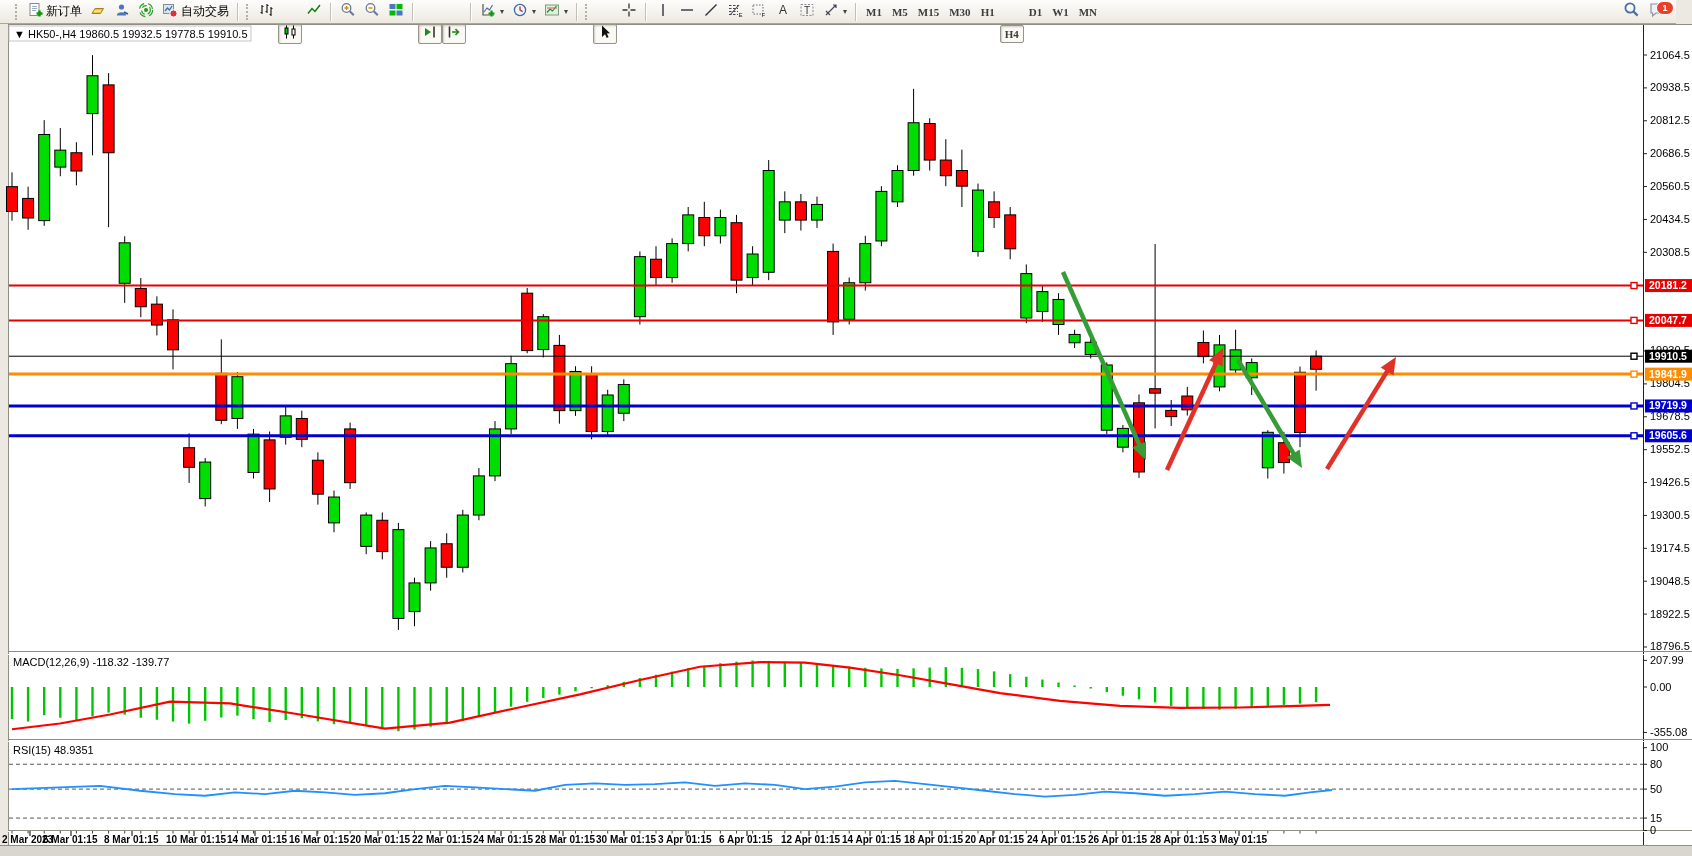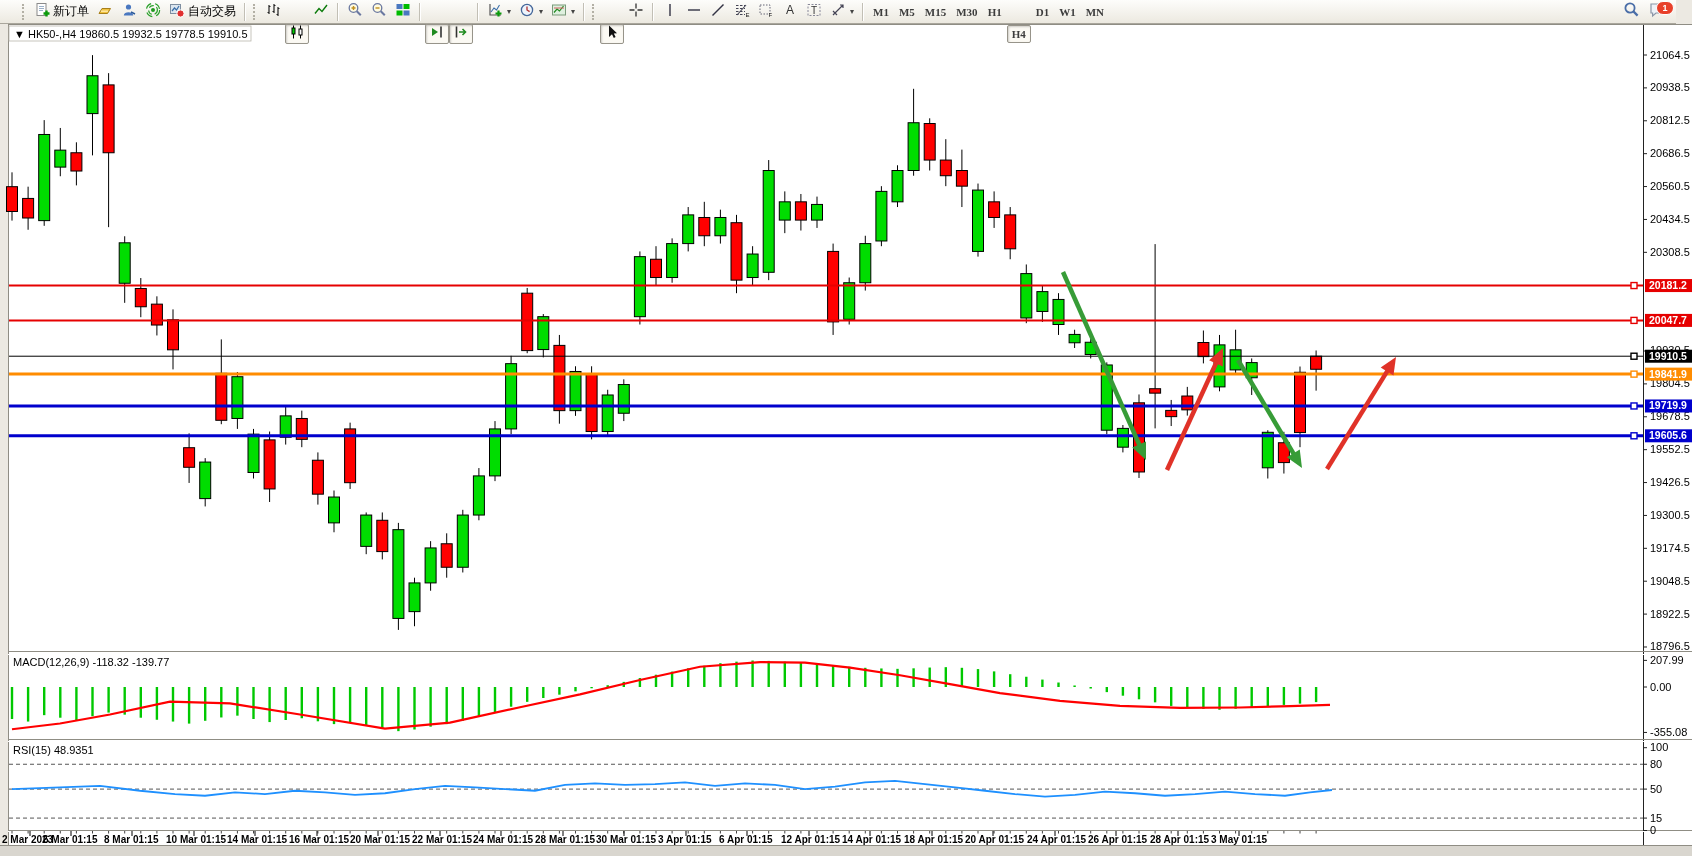--- a/index.html
+++ b/index.html
@@ -1,20 +1,20 @@
 <!DOCTYPE html>
 <html><head>
 <meta charset="utf-8">
 <style>
   html,body{margin:0;padding:0;}
   body{width:1692px;height:856px;position:relative;overflow:hidden;
        font-family:"Liberation Sans","DejaVu Sans",sans-serif;background:#ece9e2;}
   .toolbar{position:absolute;top:0;left:0;width:1676px;height:24px;
        background:linear-gradient(#fdfdfb,#ecE9e0);border-bottom:1px solid #a9a69c;
-       display:flex;align-items:center;padding-left:19px;box-sizing:border-box;z-index:5;}
+       display:flex;align-items:center;padding-left:12px;box-sizing:border-box;z-index:5;}
   .tb-btn{height:20px;min-width:22px;display:flex;align-items:center;justify-content:center;
        gap:3px;padding:0 3px;border:1px solid transparent;border-radius:2px;box-sizing:border-box;}
   .tb-btn.active{background:#fbf9f3;border:1px solid #97948a;box-shadow:inset 1px 1px 2px rgba(0,0,0,.18);margin-top:44px;}
   .tb-label{font-size:12px;color:#000;white-space:nowrap;}
   .tb-sep{width:1px;height:18px;background:#c2bfb5;border-right:1px solid #fff;margin:0 4px;}
   .tb-handle{width:3px;height:16px;margin:0 3px;border-left:2px dotted #b3b0a5;}
   .caret{font-size:8px;color:#444;margin-left:1px;}
   .tf-btn{font-size:11px;font-weight:bold;color:#3d3d3d;height:18px;padding:0 4px;}
   .tb-right{margin-left:auto;display:flex;align-items:center;margin-right:6px;}
   .chat-wrap{position:relative;}

